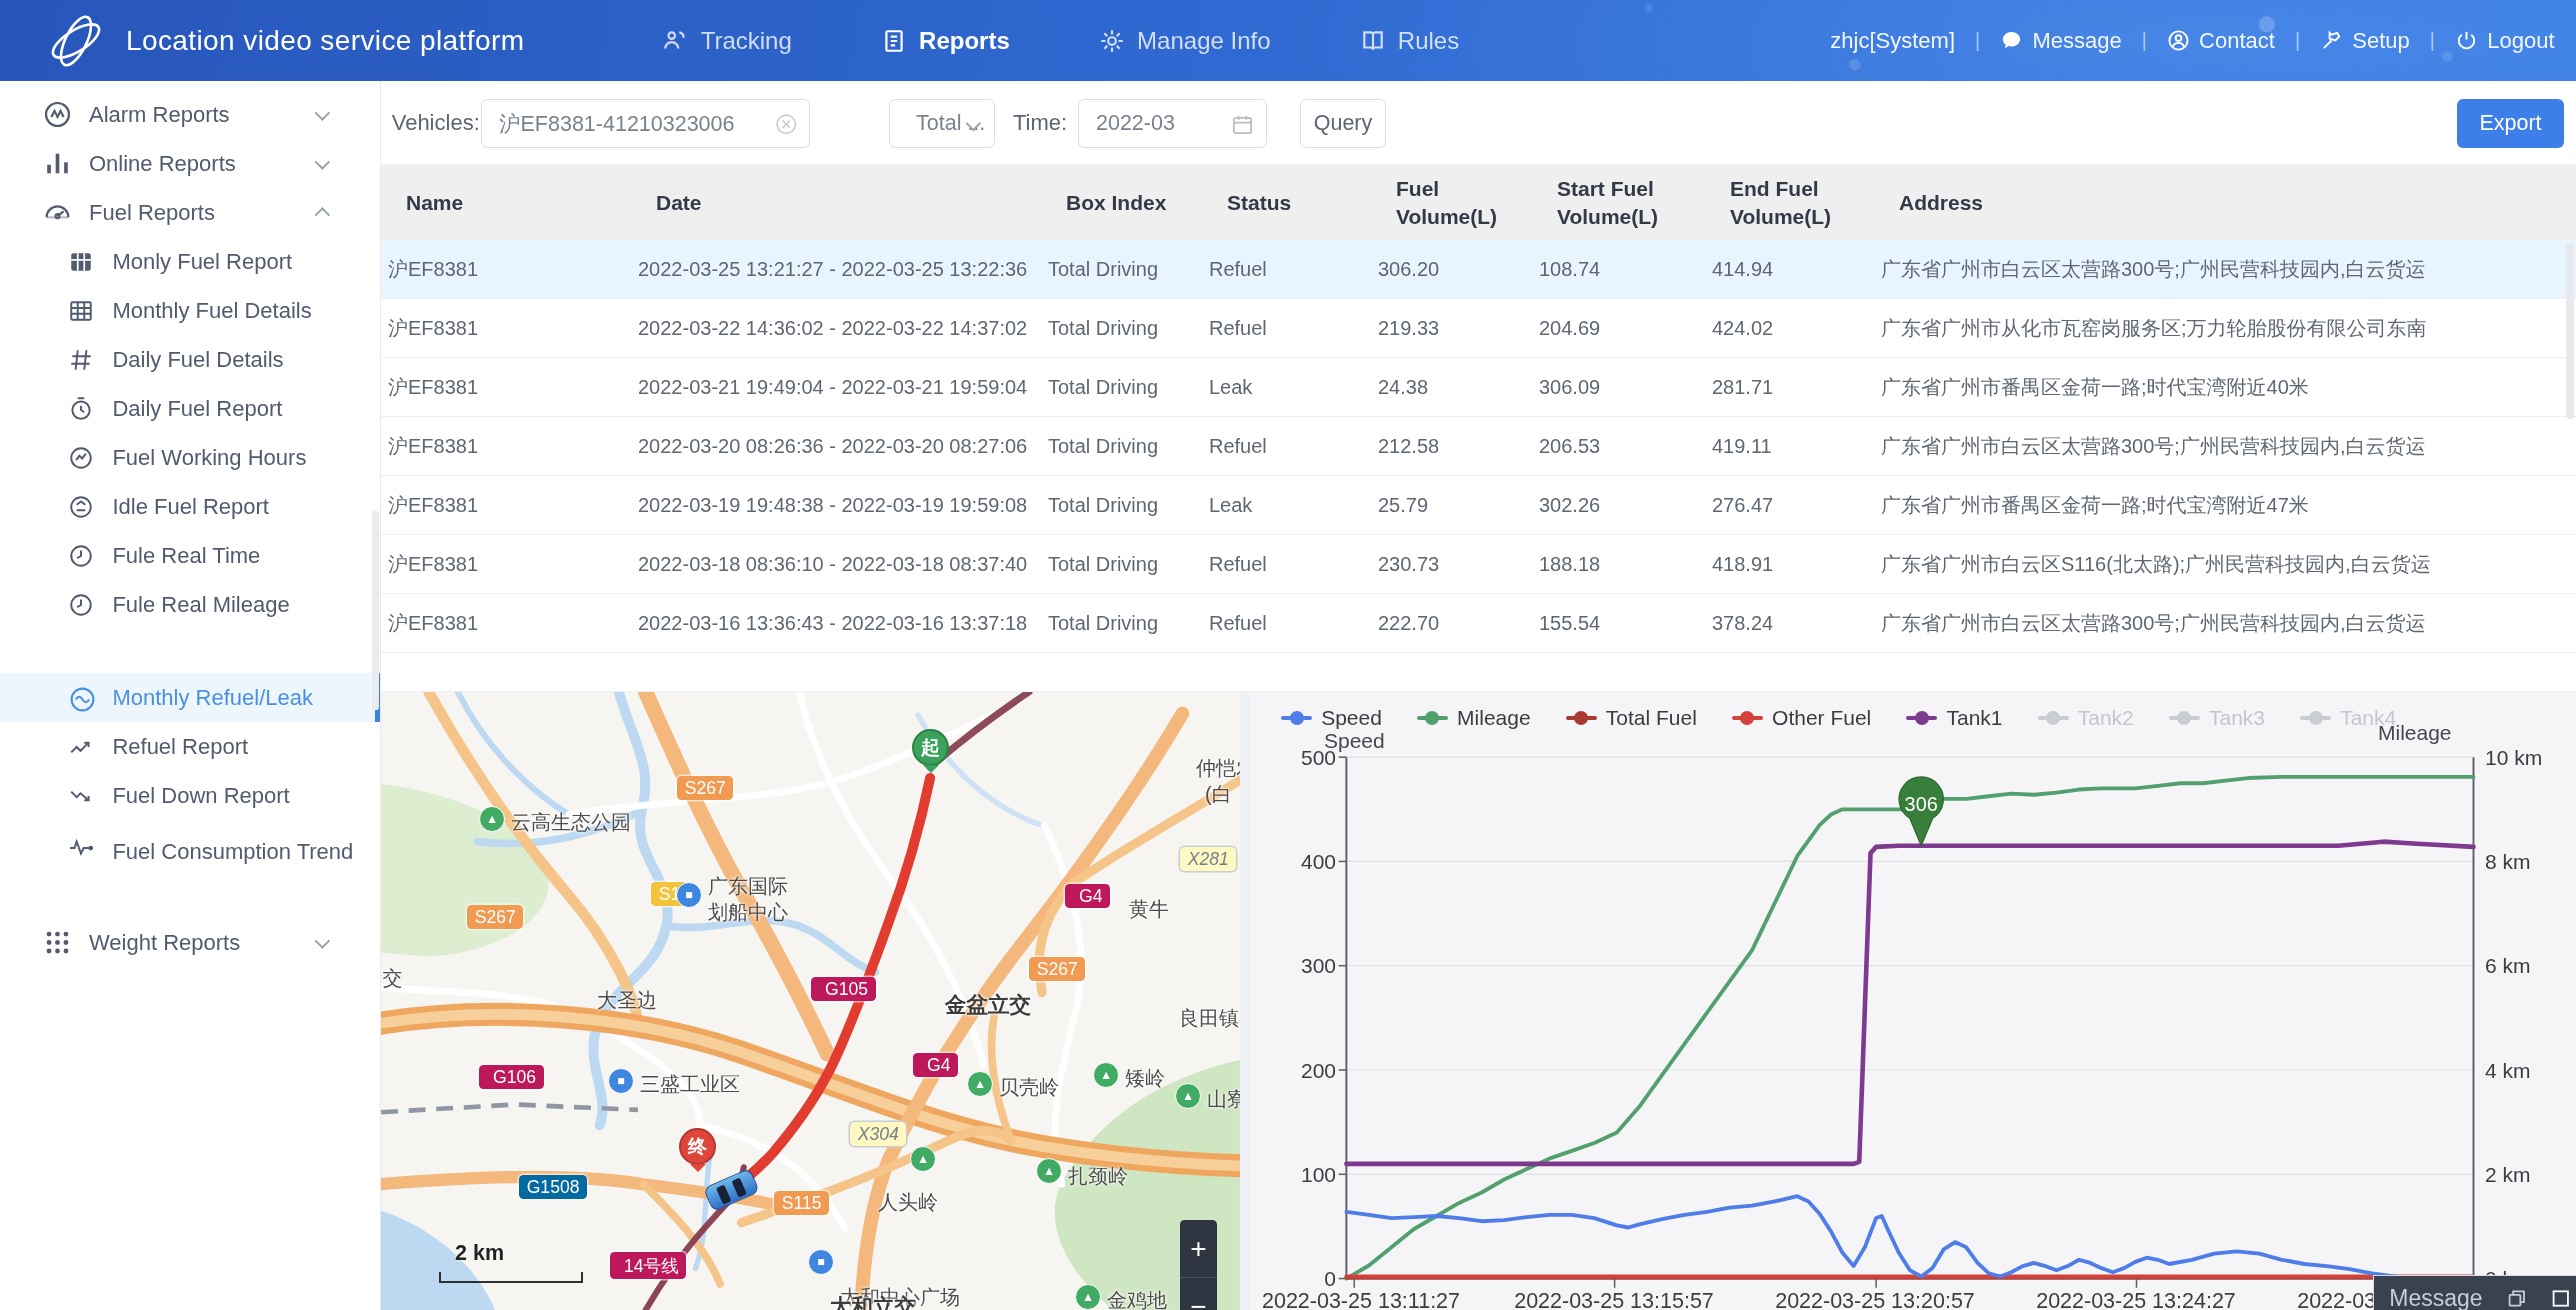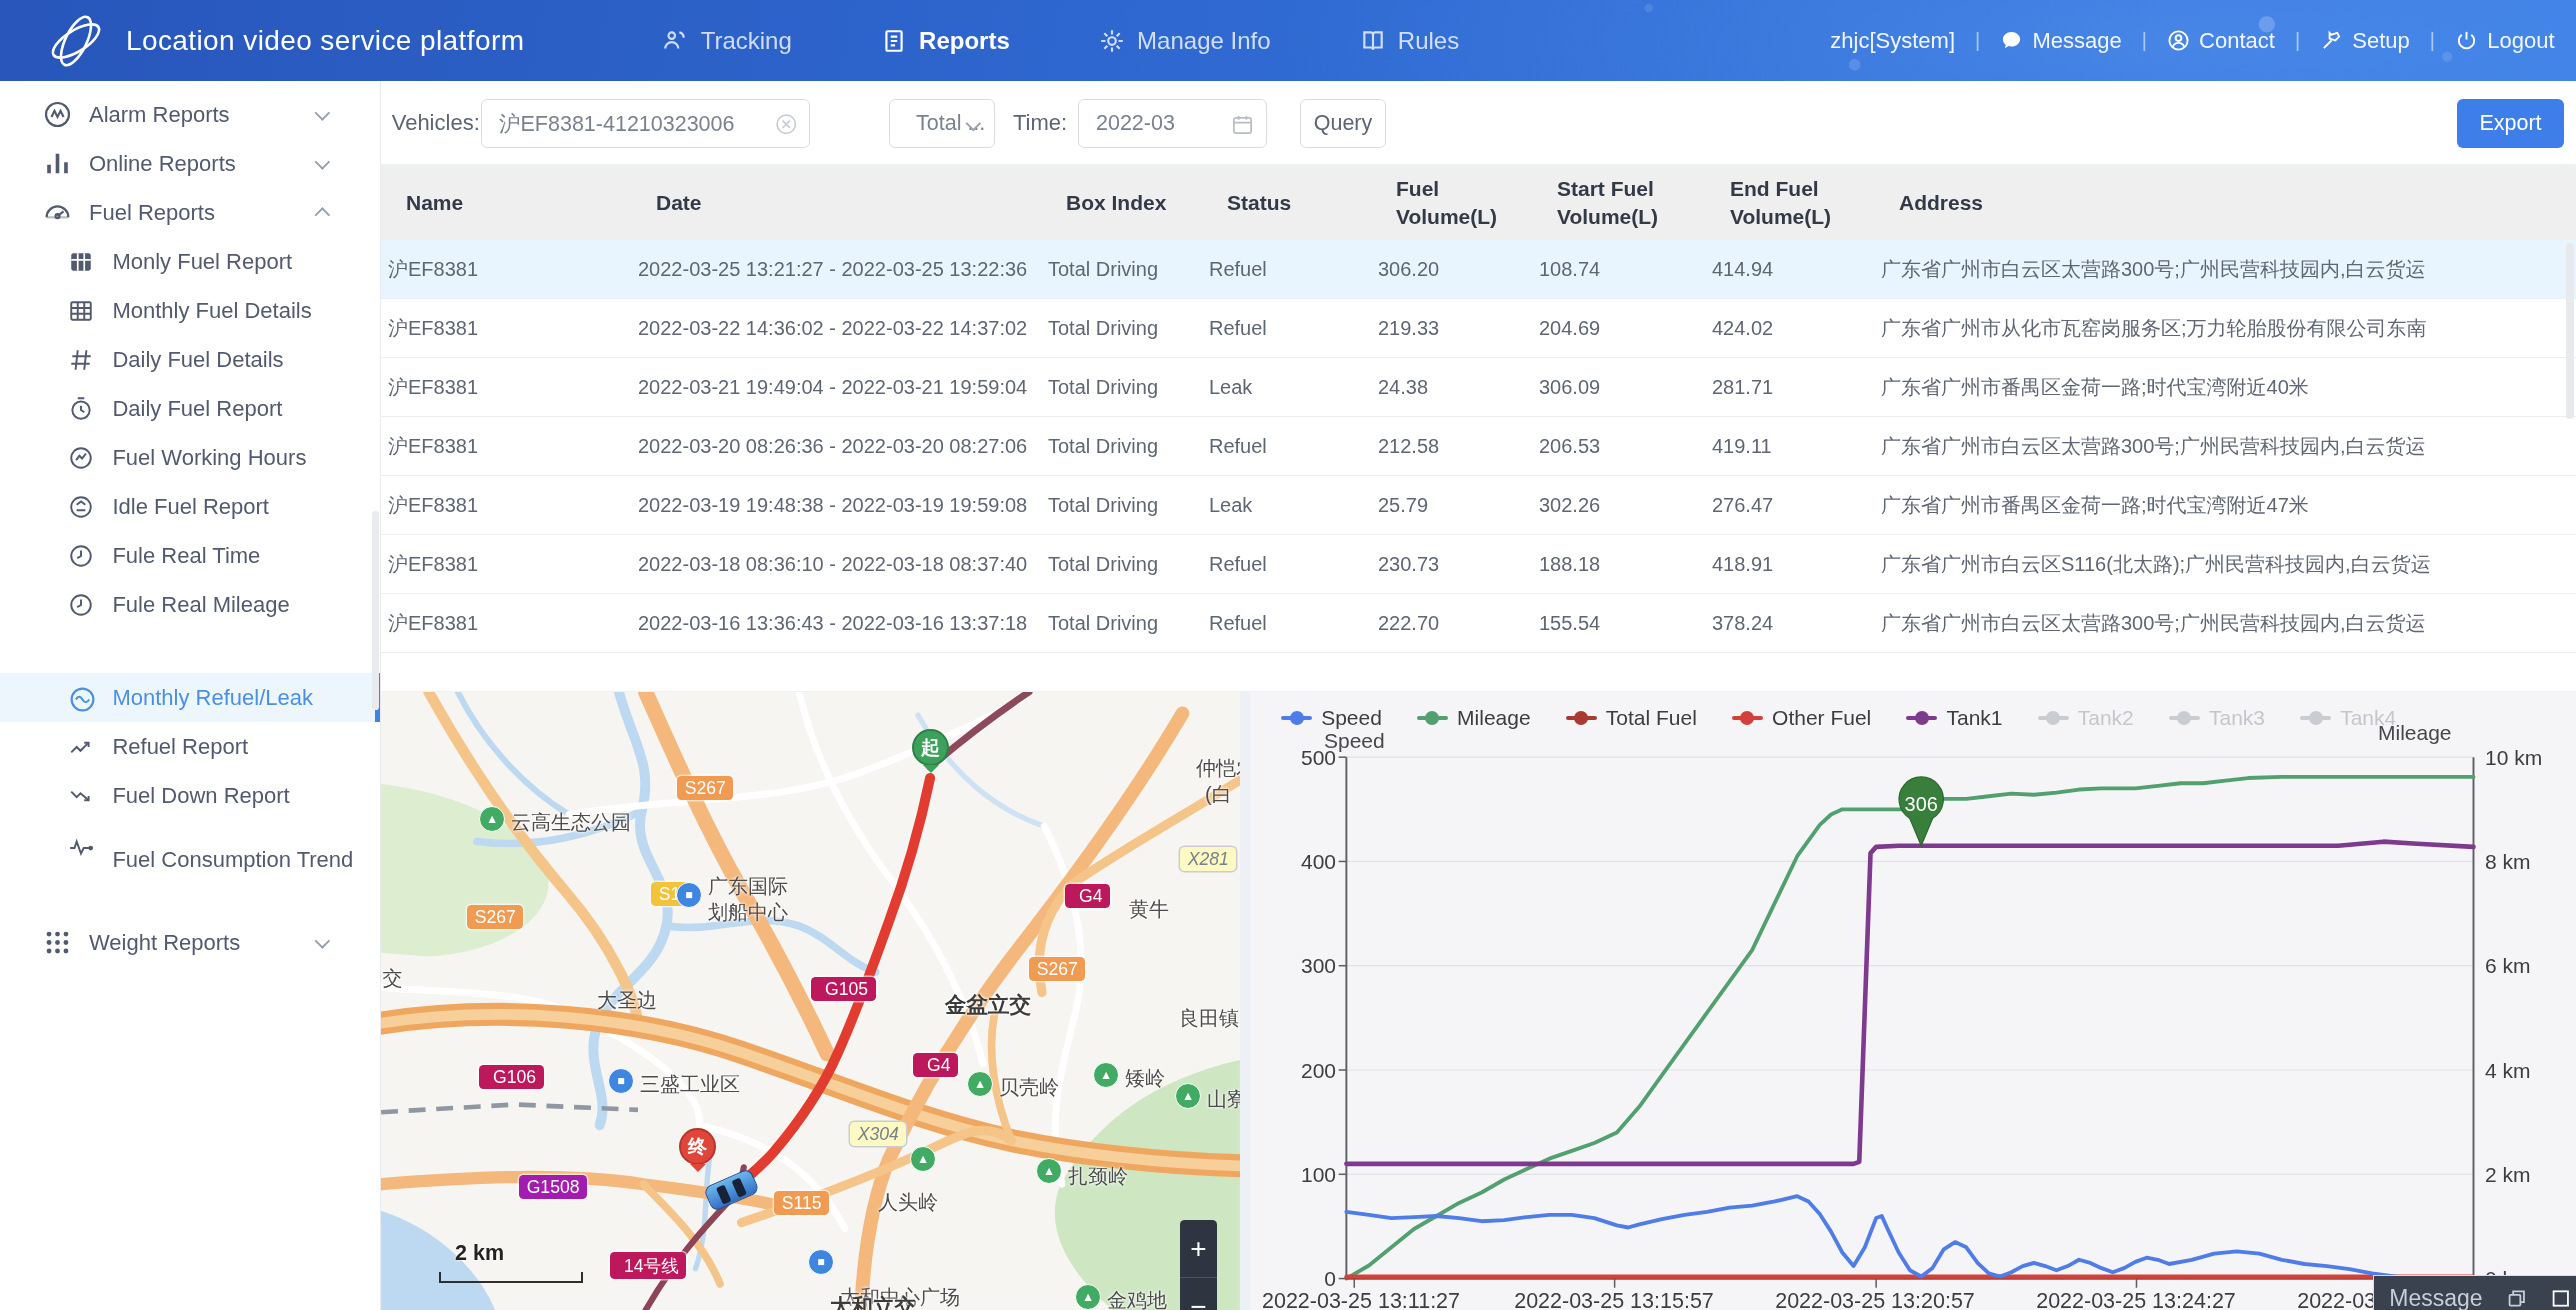--- a/index.html
+++ b/index.html
@@ -37,21 +37,21 @@
   .side-item .si-icon { width:29px; height:29px; margin-right:17px; flex:0 0 auto; color:#515a6e; }
   .side-item .si-icon svg { width:29px; height:29px; }
   .side-item .chev { position:absolute; right:52px; top:50%; width:10.7px; height:10.7px;
     border-right:2.3px solid #97a0ad; border-bottom:2.3px solid #97a0ad; }
   .chev.down { transform:translateY(-70%) rotate(45deg); }
   .chev.up { transform:translateY(-30%) rotate(-135deg); }
   .side-item.sub { padding-left:68px; height:49px; }
   .side-item.sub .si-icon { width:26px; height:26px; margin-right:18.4px; }
   .side-item.sub .si-icon svg { width:26px; height:26px; }
   .side-item.wrap2 { height:98px; align-items:flex-start; padding-top:6.1px; }
-  .side-item.wrap2 .si-label { white-space:normal; line-height:1.55; margin-top:17px; }
+  .side-item.wrap2 .si-label { white-space:normal; line-height:1.55; margin-top:9px; }
   .side-item.active { background:#edf6fd; color:#4a90e2; }
   .side-item.active .si-icon { color:#4a90e2; }
   .side-item.active::after { content:""; position:absolute; right:0; top:0; width:4.6px; height:100%; background:#3f83e0; }
   .side-scroll { position:absolute; right:1.5px; top:430px; width:6.1px; height:199px; background:#e9ebee; border-radius:3.1px; }
 
   
   .filterbar { position:absolute; left:381px; top:81px; width:2195px; height:84px; background:#fff;
     border-bottom:0.8px solid #eef0f3; z-index:10; }
   .f-label { position:absolute; top:0; height:84px; display:flex; align-items:center; font-size:22px; color:#5d6573; }
   .f-box { position:absolute; top:17.6px; height:49px; background:#fff; border:0.8px solid #d9dde3; border-radius:6.1px;
@@ -85,21 +85,21 @@
   .chart-panel { position:absolute; left:1250px; top:692px; width:1326px; height:618px; background:#f5f5f7; overflow:hidden; }
 
   
   .m-label { position:absolute; font-size:20px; color:#4c4c4c; white-space:nowrap; text-shadow:0 0 3.1px #fff,0 0 3.1px #fff; }
   .m-label.bold { font-weight:bold; color:#3b3b3b; font-size:21.5px; }
   .badge { position:absolute; font-size:17.6px; color:#fff; border-radius:4.6px; padding:1.5px 7.7px; white-space:nowrap;
     text-align:center; box-shadow:0 0 0 1.5px rgba(255,255,255,.6); }
   .bg-orange { background:#f09a52; }
   .bg-yellow { background:#f3c33c; }
   .bg-red { background:#be185d;padding-left:14px; }
-  .bg-teal { background:#a21caf; }
+  .bg-teal { background:#0369a1; }
   .bg-white { background:#fef9c3; color:#78808c; box-shadow:0 0 0 1.5px #c9cdd3;font-style:italic; }
   .poi { position:absolute; width:26px; height:26px; border-radius:50%; display:flex; align-items:center;
     justify-content:center; color:#fff; font-size:12.3px; border:1.5px solid #fff; }
   .poi.green { background:#41ab63; }
   .poi.blue { background:#3f86e0; }
   .pin { position:absolute; width:37px; height:37px; border-radius:50%; color:#fff; font-size:19px; font-weight:bold;
     display:flex; align-items:center; justify-content:center; z-index:5; }
   .pin::after { content:""; position:absolute; left:50%; top:34px; transform:translateX(-50%);
     border:8.4px solid transparent; }
   .pin.start { background:#3ca25b; border:2.3px solid #2e8049; }

